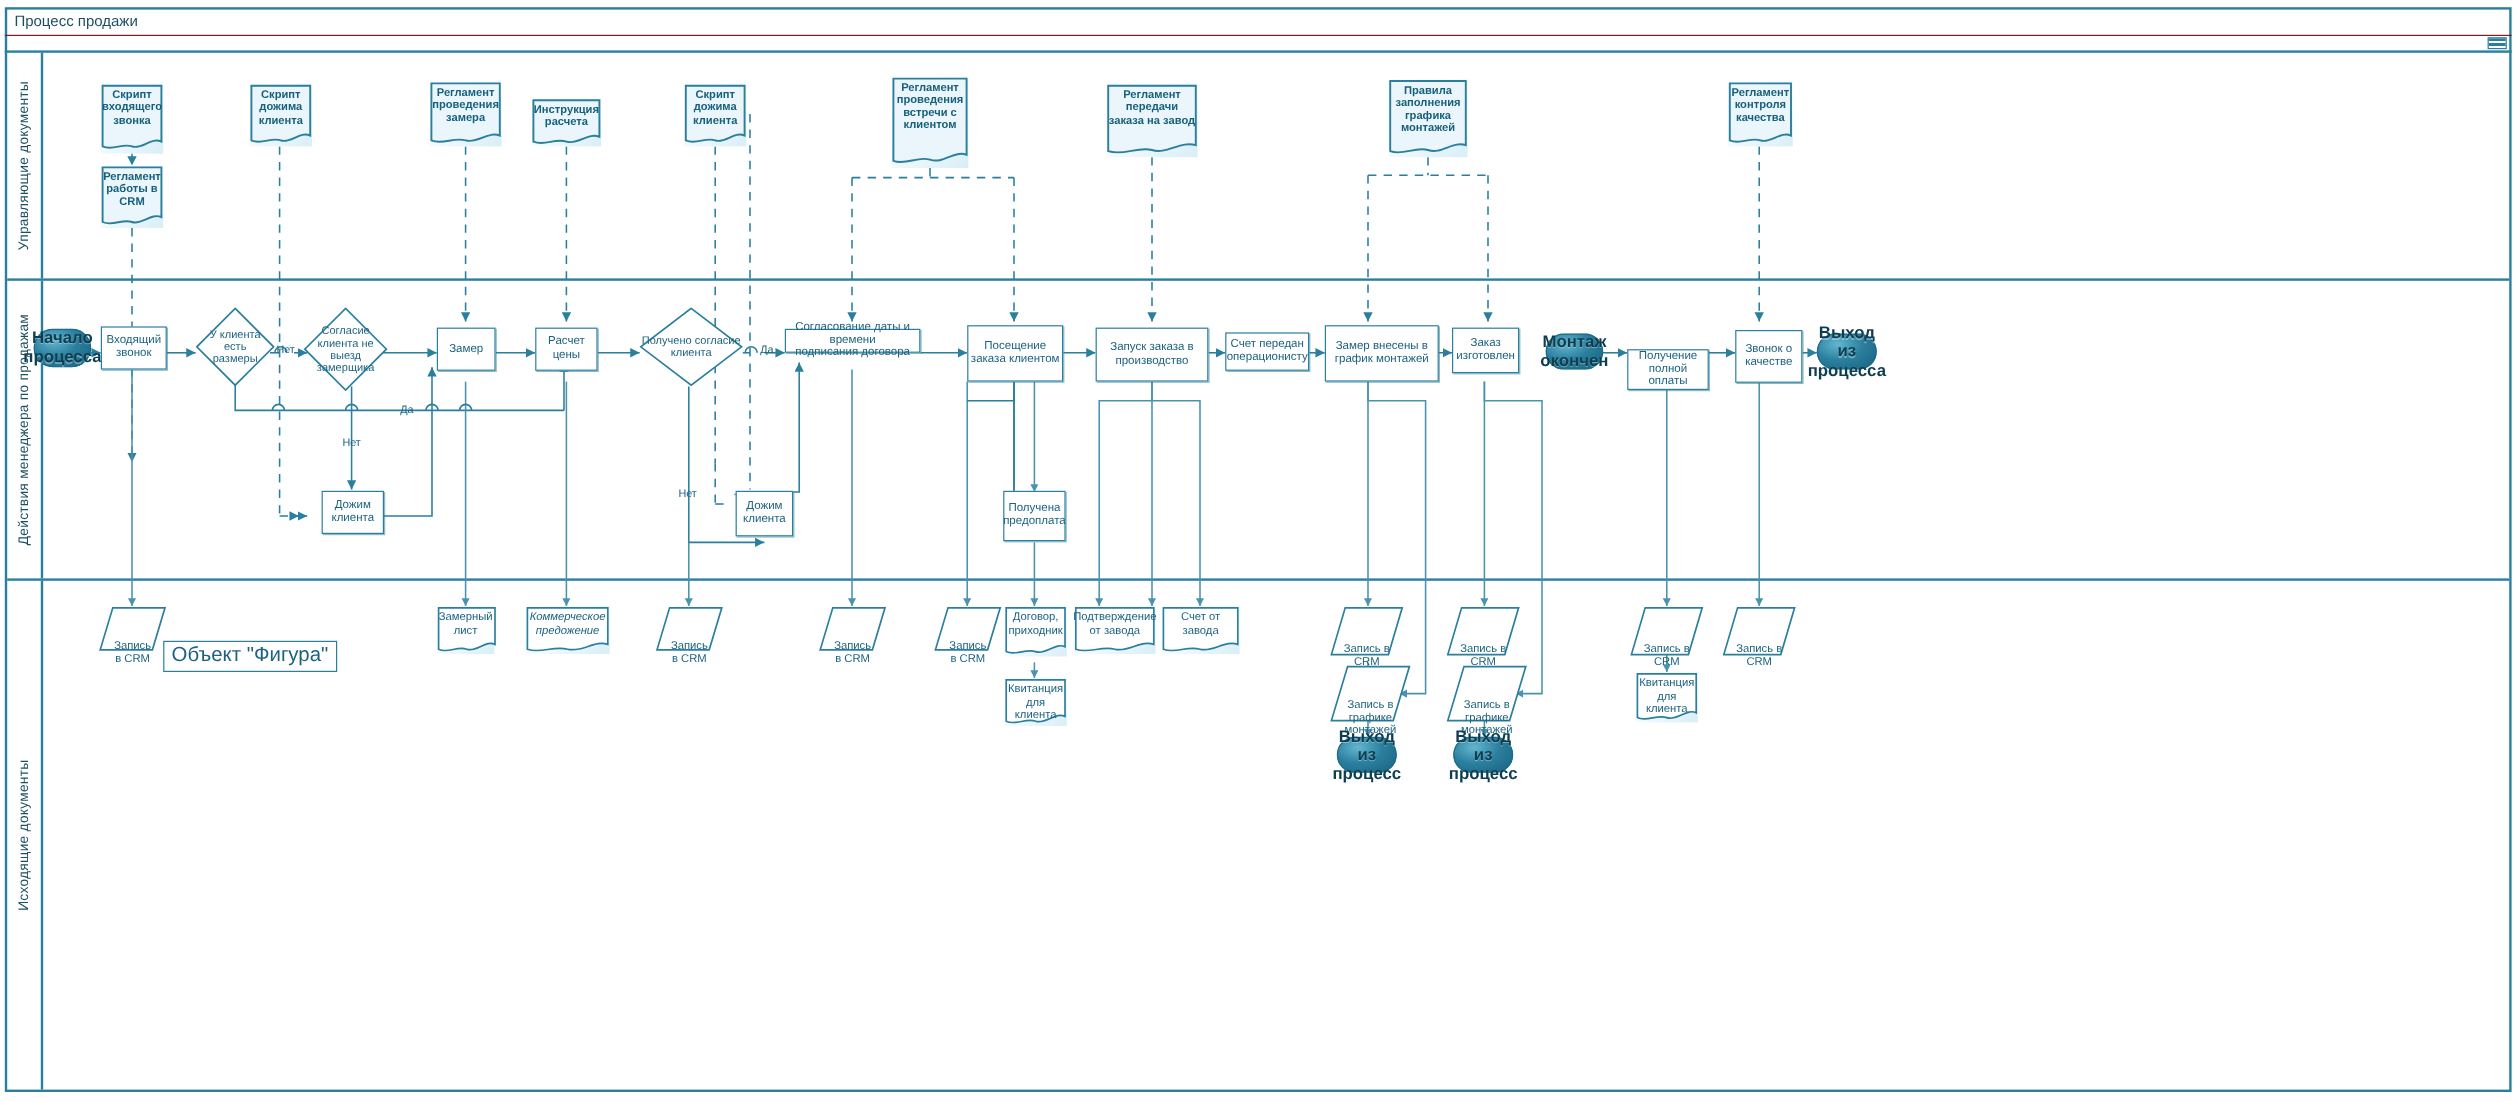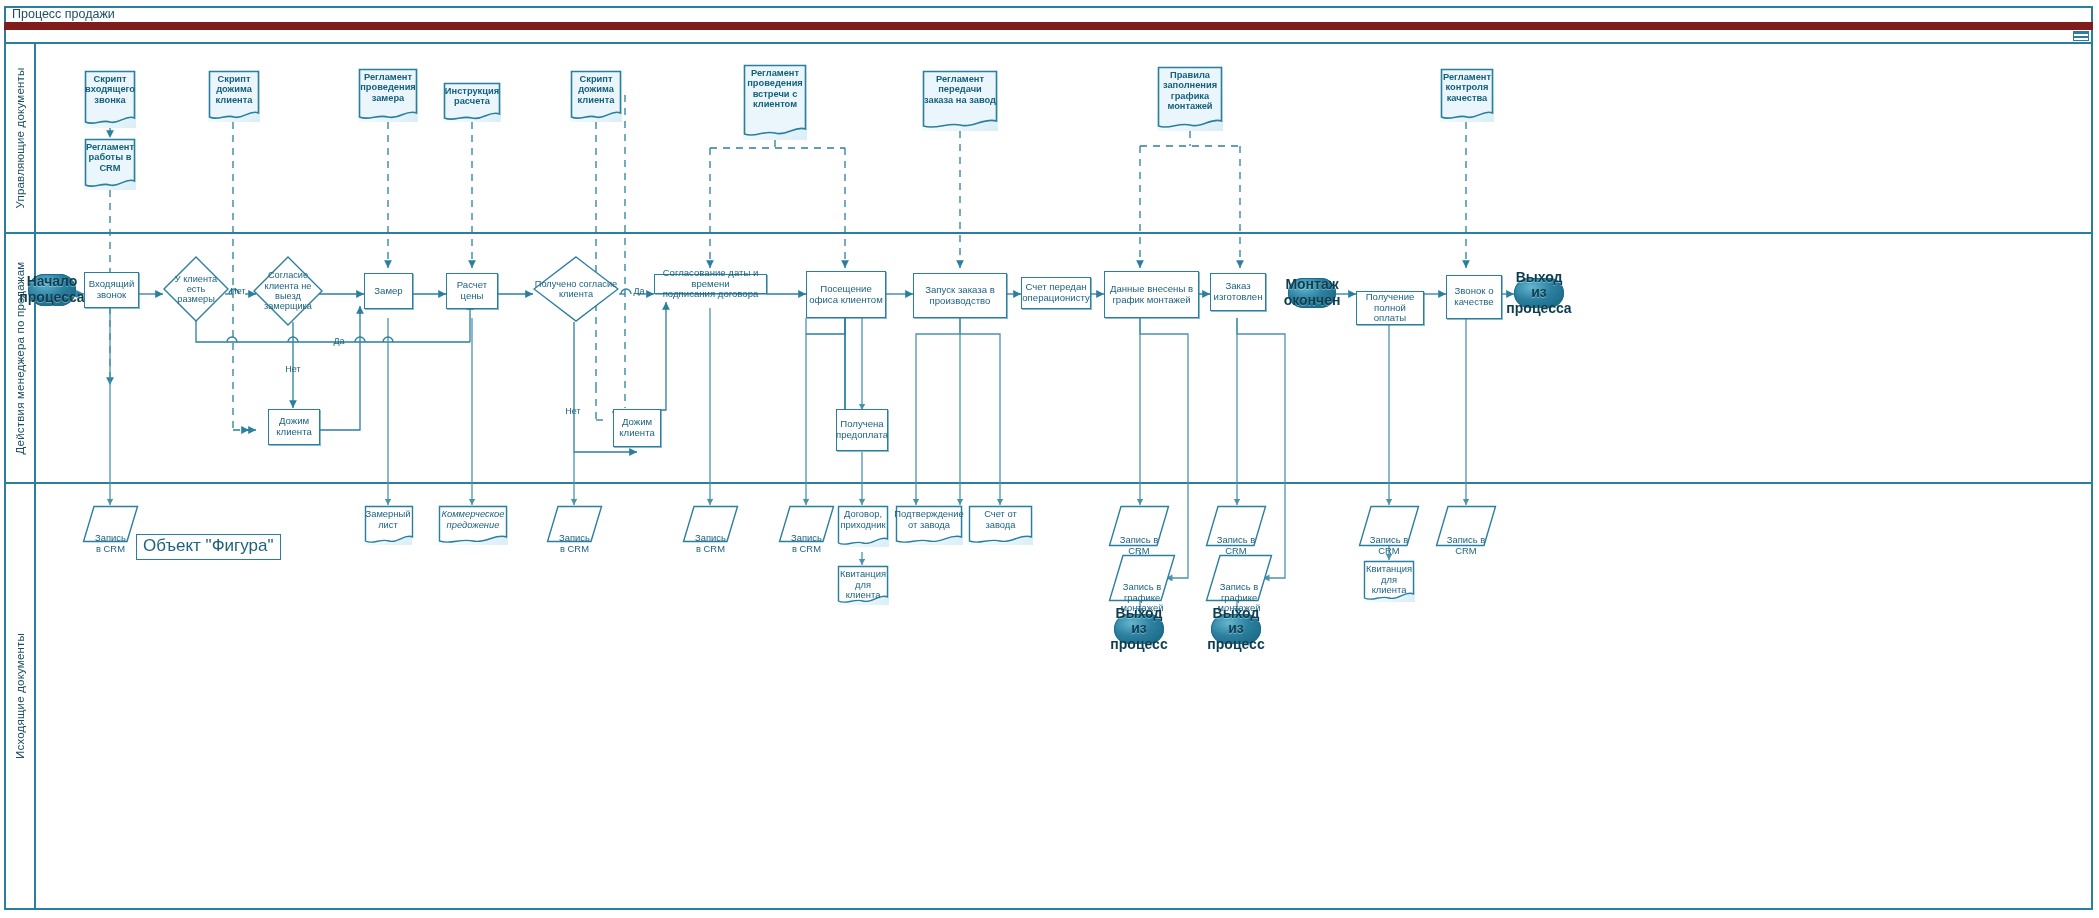--- a/index.html
+++ b/index.html
@@ -1,21 +1,21 @@
 <!DOCTYPE html>
 <html><head>
 <meta charset="utf-8">
 <style>
   html,body{margin:0;padding:0;background:#ffffff;}
   body{font-family:"Liberation Sans", sans-serif;}
   #stage{position:relative;width:2099px;height:918px;background:#fff;overflow:hidden;}
 
   
   .outer-frame{position:absolute;left:4px;top:6px;width:2089px;height:904px;border:2px solid #2b7f9e;box-sizing:border-box;}
-  .title-bar{position:absolute;left:4px;top:6px;width:2089px;height:24px;box-sizing:border-box;border-bottom:8px solid #7f1d1d;display:flex;align-items:center;padding-left:8px;}
+  .title-bar{position:absolute;left:4px;top:6px;width:2089px;height:24px;box-sizing:border-box;border-bottom:1px solid #7f1d1d;display:flex;align-items:center;padding-left:8px;}
   .title-bar span{font-size:12.5px;color:#1d4f63;}
   .subbar{position:absolute;left:4px;top:30px;width:2089px;height:14px;box-sizing:border-box;border-bottom:2px solid #2b7f9e;}
   .subbar .mini-icon{position:absolute;right:4px;top:1px;width:16px;height:10px;background:
       linear-gradient(to bottom,#2b7f9e 0 2px,transparent 2px 4px,#2b7f9e 4px 6px,transparent 6px 8px,#2b7f9e 8px 10px);
       border:1px solid #2b7f9e;box-sizing:border-box;}
 
   
   .lane{position:absolute;left:6px;box-sizing:border-box;border-bottom:2px solid #2b7f9e;}
   .lane-hdr{position:absolute;left:0;top:0;width:30px;height:100%;box-sizing:border-box;border-right:2px solid #2b7f9e;}
   .lane-hdr .vtxt{position:absolute;left:50%;top:50%;transform:translate(-50%,-50%) rotate(-90deg);
@@ -337,35 +337,35 @@
 клиента</div>
   </div>
 
   <div class="node proc" style="left:654px;top:274px;width:113px;height:20px;">
     <div class="lbl">Согласование даты и времени
 подписания договора</div>
   </div>
 
   <div class="node proc" style="left:806px;top:271px;width:80px;height:47px;">
     <div class="lbl">Посещение
-офиса клиентом</div>
+заказа клиентом</div>
   </div>
 
   <div class="node proc" style="left:913px;top:273px;width:94px;height:45px;">
     <div class="lbl">Запуск заказа в
 производство</div>
   </div>
 
   <div class="node proc" style="left:1021px;top:277px;width:70px;height:32px;">
     <div class="lbl">Счет передан
 операционисту</div>
   </div>
 
   <div class="node proc" style="left:1104px;top:271px;width:95px;height:47px;">
-    <div class="lbl">Данные внесены в
+    <div class="lbl">Замер внесены в
 график монтажей</div>
   </div>
 
   <div class="node proc" style="left:1210px;top:273px;width:56px;height:38px;">
     <div class="lbl">Заказ
 изготовлен</div>
   </div>
 
   <div class="node term" style="left:1288px;top:278px;width:48px;height:30px;">
     <div class="lbl">Монтаж

